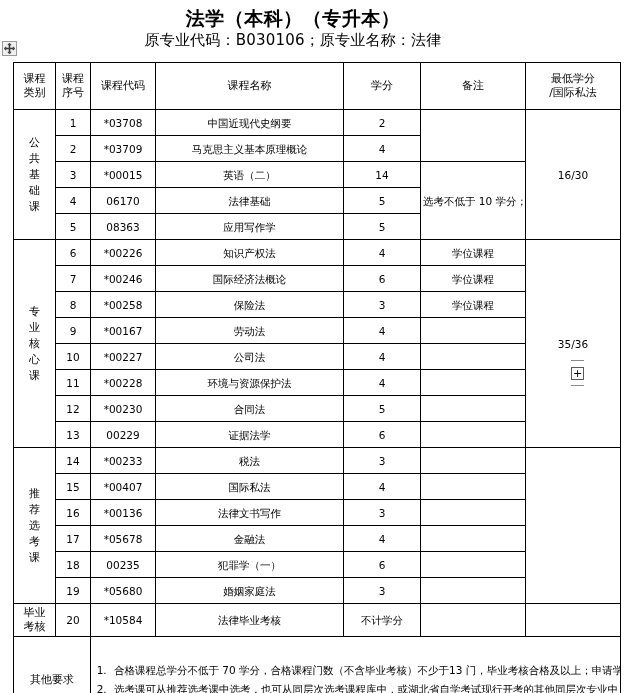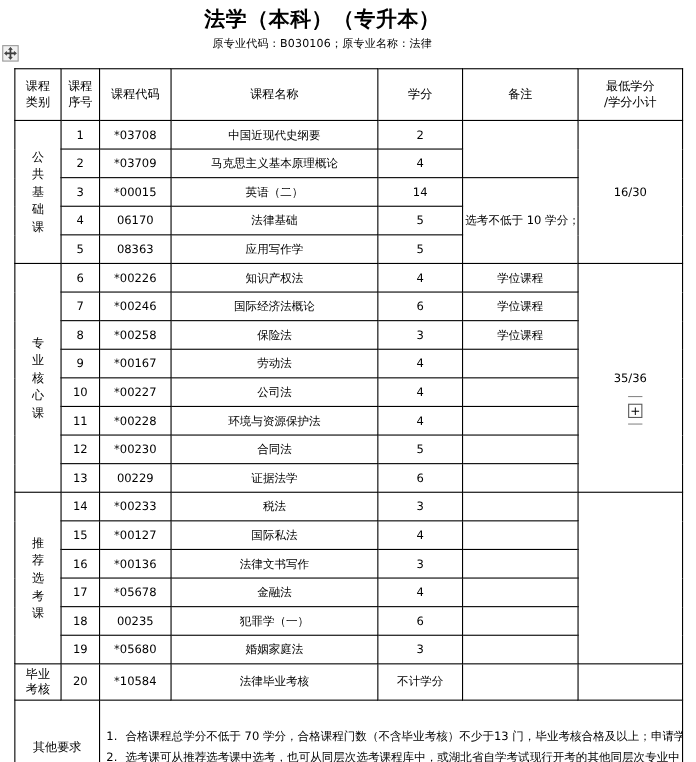--- a/index.html
+++ b/index.html
@@ -28,21 +28,21 @@
     font-family: "DejaVu Serif", "Liberation Serif", serif;
     font-size: 19px;
     font-weight: bold;
     letter-spacing: 0.5px;
     margin: 0;
     padding-top: 6px;
     line-height: 24px;
   }
   .subtitle {
     text-align: center;
-    font-size: 10px;
+    font-size: 15px;
     line-height: 15px;
     margin: 0;
     padding-top: 3px;
     letter-spacing: 0.2px;
   }
   .subtitle.second { padding-top: 1px; }
 
   
   .drag-handle {
     position: absolute;
@@ -210,21 +210,21 @@
           <th class="hdr">
             <span>课程</span><br>
             <span>序号</span>
           </th>
           <th class="hdr">课程代码</th>
           <th class="hdr">课程名称</th>
           <th class="hdr">学分</th>
           <th class="hdr">备注</th>
           <th class="hdr">
             <span>最低学分</span><br>
-            <span>/学分小计</span>
+            <span>/国际私法</span>
           </th>
         </tr>
       </thead>
       <tbody>
 
         <tr>
           <td class="cat-cell" rowspan="5">
             <div class="vstack">
               <span>公</span>
               <span>共</span>
@@ -345,21 +345,21 @@
           </td>
           <td class="row-cell">14</td>
           <td class="row-cell">*00233</td>
           <td class="row-cell name-cell">税法</td>
           <td class="row-cell">3</td>
           <td class="row-cell"></td>
           <td class="row-cell" rowspan="6"></td>
         </tr>
         <tr>
           <td class="row-cell">15</td>
-          <td class="row-cell">*00127</td>
+          <td class="row-cell">*00407</td>
           <td class="row-cell name-cell">国际私法</td>
           <td class="row-cell">4</td>
           <td class="row-cell"></td>
         </tr>
         <tr>
           <td class="row-cell">16</td>
           <td class="row-cell">*00136</td>
           <td class="row-cell name-cell">法律文书写作</td>
           <td class="row-cell">3</td>
           <td class="row-cell"></td>

